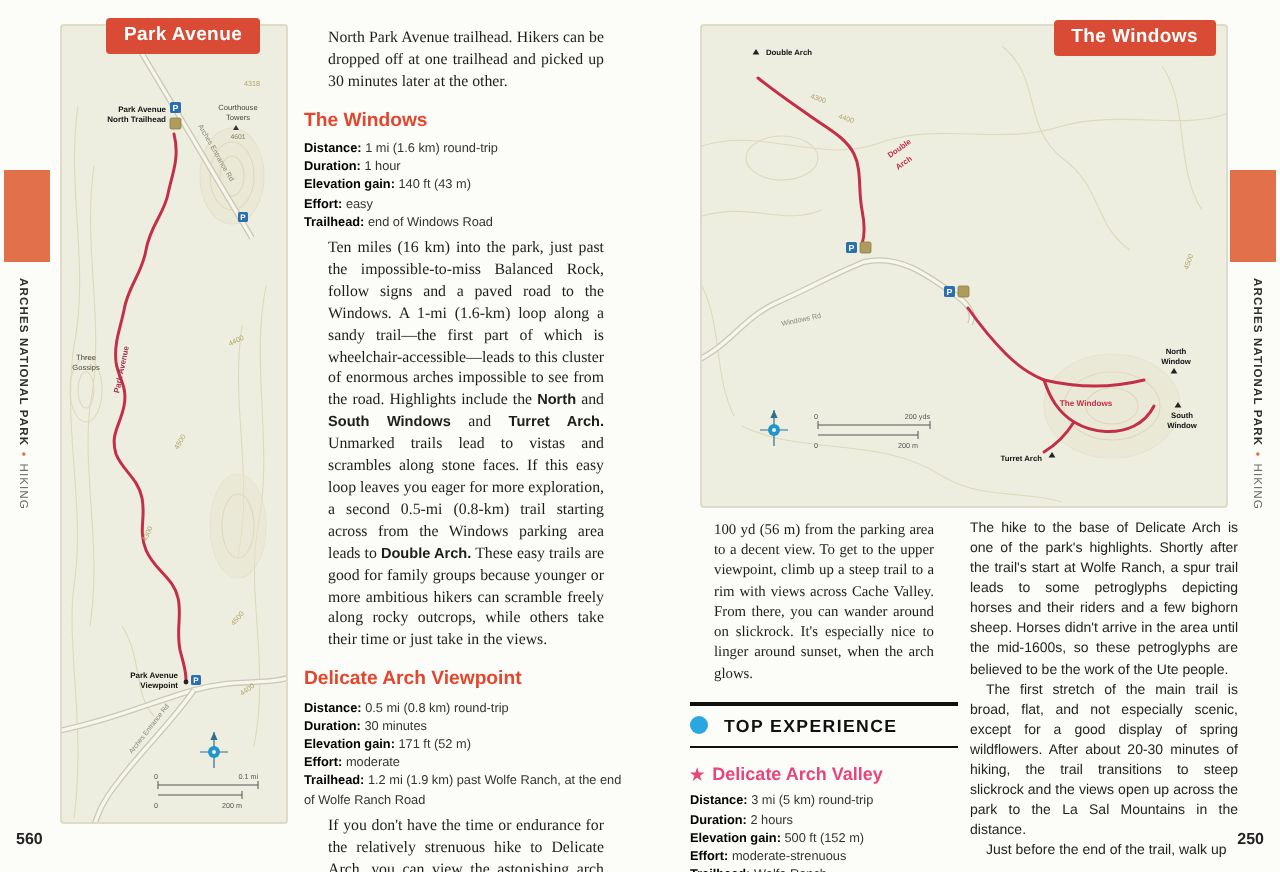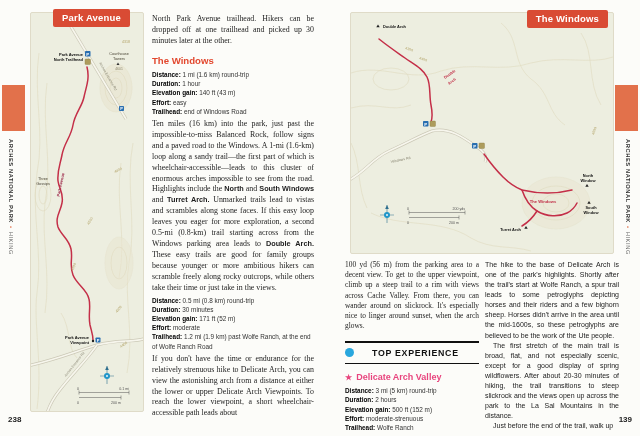--- a/index.html
+++ b/index.html
@@ -23,45 +23,45 @@
   .c1{font-size:7.9px;line-height:1.38;}
   .c2{font-size:7.4px;line-height:1.38;}
   .c3 p{font-size:7px;line-height:1.44;text-align:justify;margin:0;color:#222;}
   .c3 p.ind{text-indent:8px;}
   .rhead{font-size:9.6px;font-weight:bold;color:#E2472E;margin:7px 0 3px;}
   .stat{font-size:6.4px;line-height:1.44;color:#333;}
   .stat b{color:#000;}
   .stats{margin-bottom:3px;}
   .bseg{font-weight:bold;font-family:"Liberation Sans",sans-serif;font-size:7.3px;}
   .topbox{margin-top:9px;border-top:2.4px solid #101010;border-bottom:1.2px solid #101010;
-          padding:4px 0;display:flex;align-items:center;gap:18px;}
+          padding:4px 0;display:flex;align-items:center;gap:8px;}
   .topdot{width:9px;height:9px;border-radius:50%;background:#29A7DE;flex:0 0 auto;}
   .toptext{font-weight:bold;font-size:8.8px;letter-spacing:.7px;color:#101010;}
   .pinkhead{margin:7px 0 3px;font-size:9px;font-weight:bold;color:#E8457E;
             display:flex;gap:4px;align-items:baseline;}
   .star{font-size:8px;}
-  p{margin:0 0 2px;}
+  p{margin:0 12px 2px;}
   svg text{font-family:"Liberation Sans",sans-serif;}
 </style>
 </head>
 <body>
 
 <div class="page">
 
   <div class="spine-block" style="left:2px;top:85px;"></div>
   <div class="spine-text" style="left:8px;top:139px;">
     <span class="sp-bold">ARCHES NATIONAL PARK</span><span class="sp-dot">•</span><span class="sp-light">HIKING</span>
   </div>
-  <div class="pagenum" style="left:8px;">238</div>
+  <div class="pagenum" style="left:8px;">560</div>
 
   <div class="spine-block" style="right:2px;top:85px;"></div>
   <div class="spine-text" style="right:9px;top:139px;">
     <span class="sp-bold">ARCHES NATIONAL PARK</span><span class="sp-dot">•</span><span class="sp-light">HIKING</span>
   </div>
-  <div class="pagenum" style="right:8px;">139</div>
+  <div class="pagenum" style="right:8px;">250</div>
 
   <div class="banner" style="left:53px;top:9px;">Park Avenue</div>
   <div class="map" style="left:30px;top:12px;width:112px;height:398px;">
     <svg width="112" height="398" viewBox="0 0 112 398">
 
       <g stroke="#DCD5B6" stroke-width=".55" fill="none" opacity=".85">
         <path d="M8,40 C2,80 14,120 6,160 C0,200 12,240 6,280 C2,310 12,350 6,396"></path>
         <path d="M16,70 C10,110 22,150 14,190 C10,225 20,260 14,300"></path>
         <path d="M102,130 C94,170 106,210 98,250 C92,285 104,320 96,360"></path>
         <path d="M90,150 C84,190 96,225 88,265"></path>
@@ -230,20 +230,21 @@
     <p class="serif">North Park Avenue trailhead. Hikers can be dropped off at one trailhead and picked up 30 minutes later at the other.</p>
     <div class="rhead">The Windows</div>
     <div class="stats">
       <div class="stat"><b>Distance:</b> <span>1 mi (1.6 km) round-trip</span></div>
       <div class="stat"><b>Duration:</b> <span>1 hour</span></div>
       <div class="stat"><b>Elevation gain:</b> <span>140 ft (43 m)</span></div>
       <div class="stat"><b>Effort:</b> <span>easy</span></div>
       <div class="stat"><b>Trailhead:</b> <span>end of Windows Road</span></div>
     </div>
     <p class="serif"><span>Ten miles (16 km) into the park, just past the impossible-to-miss Balanced Rock, follow signs and a paved road to the Windows. A 1-mi (1.6-km) loop along a sandy trail—the first part of which is wheelchair-accessible—leads to this cluster of enormous arches impossible to see from the road. Highlights include the </span><span class="bseg">North</span><span> and </span><span class="bseg">South Windows</span><span> and </span><span class="bseg">Turret Arch.</span><span> Unmarked trails lead to vistas and scrambles along stone faces. If this easy loop leaves you eager for more exploration, a second 0.5-mi (0.8-km) trail starting across from the Windows parking area leads to </span><span class="bseg">Double Arch.</span><span> These easy trails are good for family groups because younger or more ambitious hikers can scramble freely along rocky outcrops, while others take their time or just take in the views.</span></p>
+    <div class="rhead">Delicate Arch Viewpoint</div>
     <div class="stats">
       <div class="stat"><b>Distance:</b> <span>0.5 mi (0.8 km) round-trip</span></div>
       <div class="stat"><b>Duration:</b> <span>30 minutes</span></div>
       <div class="stat"><b>Elevation gain:</b> <span>171 ft (52 m)</span></div>
       <div class="stat"><b>Effort:</b> <span>moderate</span></div>
       <div class="stat"><b>Trailhead:</b> <span>1.2 mi (1.9 km) past Wolfe Ranch, at the end of Wolfe Ranch Road</span></div>
     </div>
     <p class="serif">If you don't have the time or endurance for the relatively strenuous hike to Delicate Arch, you can view the astonishing arch from a distance at either the lower or upper Delicate Arch Viewpoints. To reach the lower viewpoint, a short wheelchair-accessible path leads about</p>
   </div>
 

